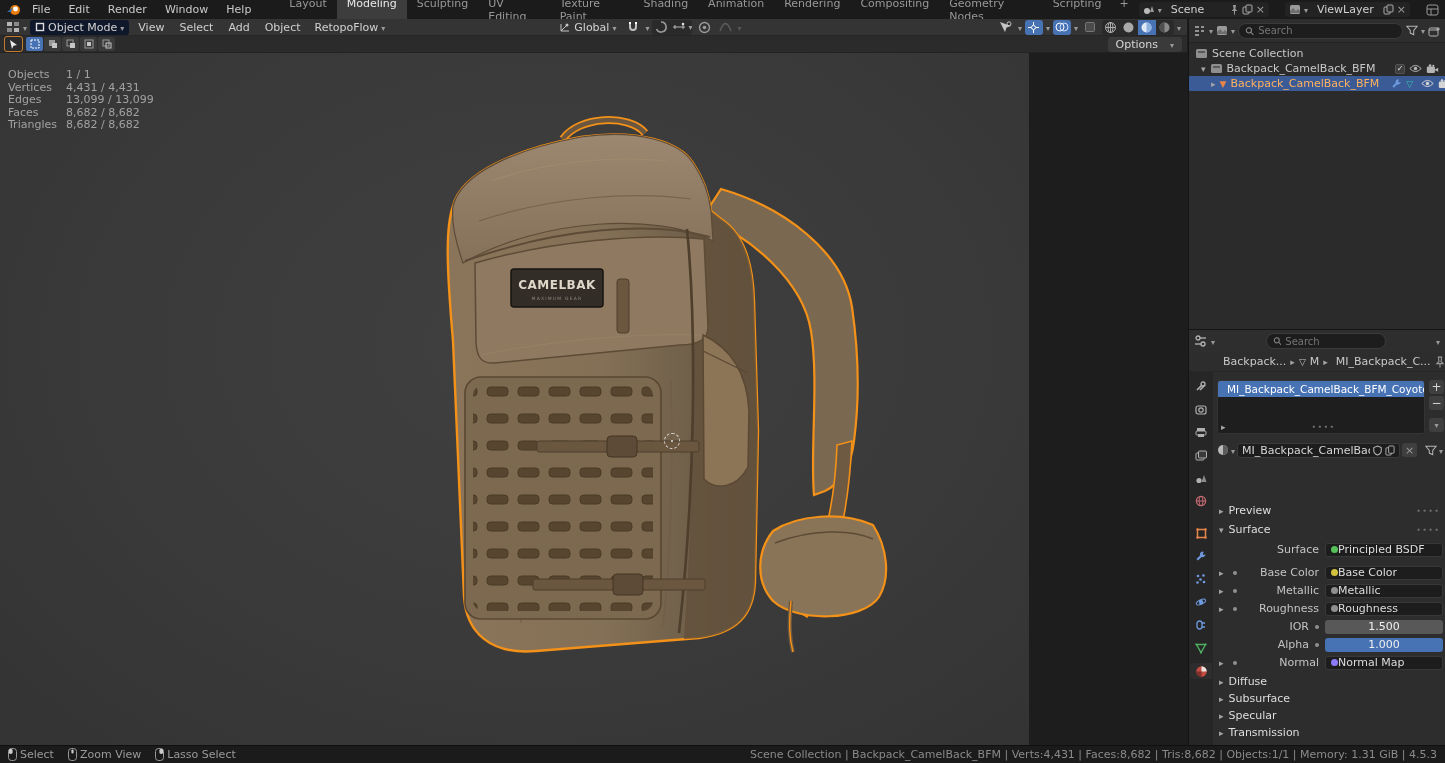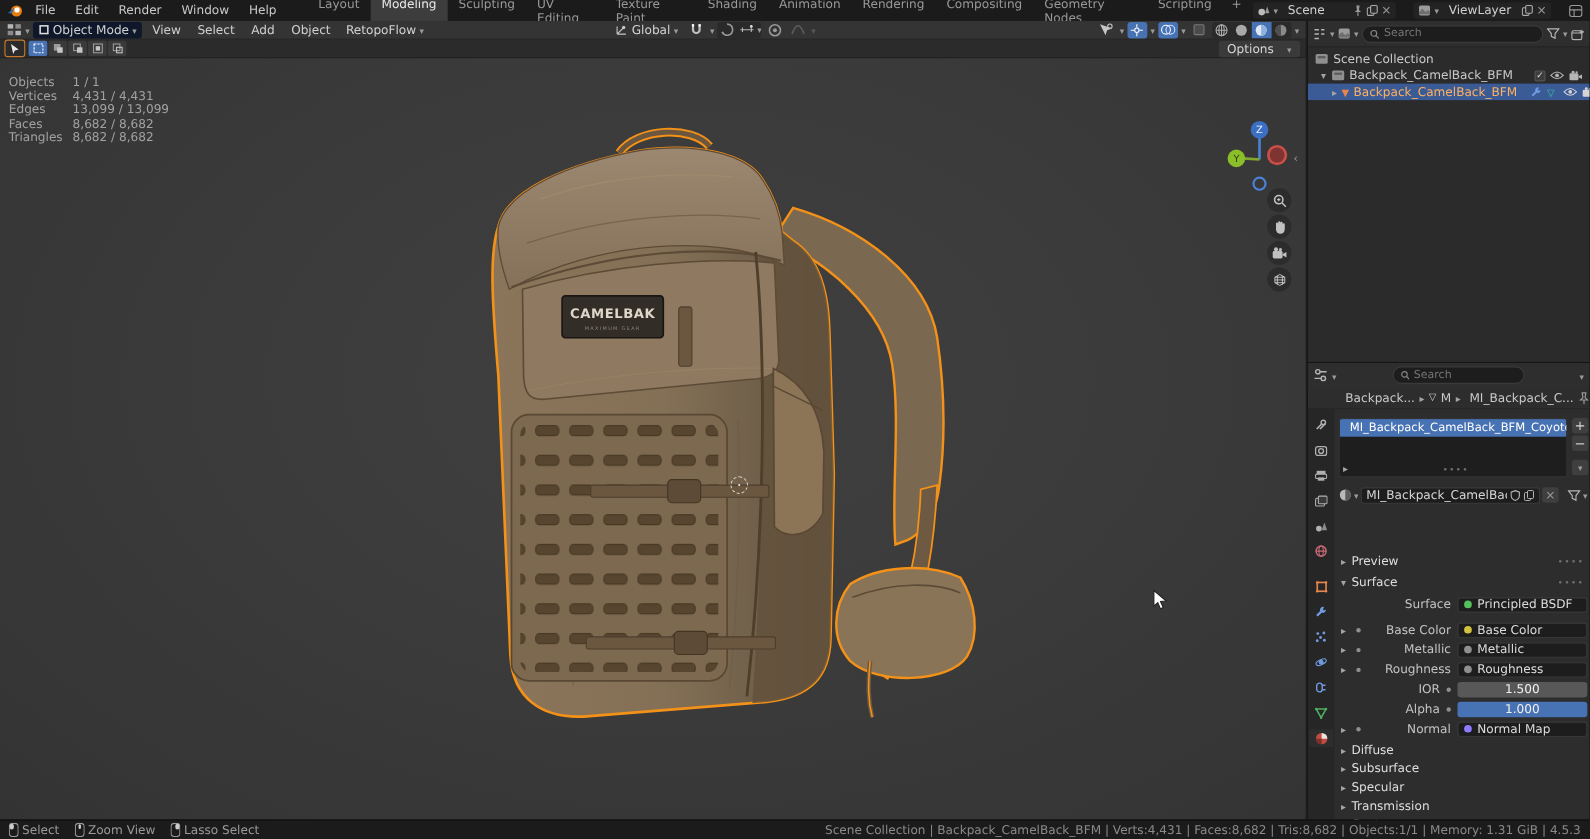--- a/index.html
+++ b/index.html
@@ -35,21 +35,21 @@
   .icon-btn { width:18px; height:15px; display:flex; align-items:center; justify-content:center; border-radius:3px; }
   .icon-btn.blue { background:#4772b3; }
   .seg { display:flex; background:#2a2a2a; border-radius:3px; overflow:hidden; }
   .seg .icon-btn { border-radius:0; }
   #vp-toolstrip { left:0; top:36px; width:1187px; height:17px; background:#2b2b2b; border-bottom:1px solid #222; display:flex; align-items:center; padding:0 5px; gap:4px; }
   .tool-mini { width:17px; height:14px; background:#3a3a3a; display:flex; align-items:center; justify-content:center; border-radius:2px; }
   .tool-mini.blue { background:#4772b3; }
   .tool-mini.cursor { background:#2b2b2b; outline:1px solid #c47b2d; }
   #options-btn { margin-left:auto; display:flex; align-items:center; gap:12px; background:#3a3a3a; border-radius:3px; padding:1px 8px; color:#d6d6d6; }
 
-  #vp-canvas { left:0; top:53px; width:1187px; height:692px; background:radial-gradient(ellipse at 52% 42%, #404040 0%, #3a3a3a 55%, #333 100%); overflow:hidden; }
+  #vp-canvas { left:0; top:53px; width:1029px; height:692px; background:radial-gradient(ellipse at 52% 42%, #404040 0%, #3a3a3a 55%, #333 100%); overflow:hidden; }
 
   
   #stats { left:8px; top:16px; line-height:12.5px; color:#a2a2a2; }
   #stats .srow { display:flex; }
   #stats .sl { width:58px; }
 
   
   #gizmo { left:1112px; top:55px; width:70px; height:70px; }
   .nav-btn { width:22px; height:22px; border-radius:50%; background:rgba(40,40,40,.75); display:flex; align-items:center; justify-content:center; }
   #nav-col { left:1152px; top:118px; display:flex; flex-direction:column; gap:2px; align-items:center; }
@@ -93,21 +93,21 @@
   #mat-row { position:absolute; left:4px; top:70px; width:226px; height:16px; display:flex; align-items:center; gap:2px; }
   #mat-name-field { flex:1; display:flex; align-items:center; gap:3px; background:#1d1d1d; border:1px solid #3a3a3a; border-radius:3px; height:15px; padding:0 4px; color:#d6d6d6; overflow:hidden; white-space:nowrap; }
 
   .panel-hdr { position:absolute; left:0; width:233px; height:16px; display:flex; align-items:center; gap:5px; padding:0 6px; color:#dedede; }
   .panel-hdr .grip { margin-left:auto; }
 
   .prow { position:absolute; left:0; width:233px; height:15px; display:flex; align-items:center; }
   .prow .pexp { position:absolute; left:6px; }
   .prow .pdot { position:absolute; left:20px; width:4px; height:4px; border-radius:50%; background:#8f8f8f; }
   .prow .plabel { position:absolute; left:0; width:106px; text-align:right; color:#c3c3c3; }
-  .prow .pfield { position:absolute; left:112px; width:118px; height:14px; background:#1d1d1d; border:1px solid #383838; border-radius:3px; display:flex; align-items:center; gap:5px; padding:0 5px; color:#dcdcdc; overflow:hidden; white-space:nowrap; }
+  .prow .pfield { position:absolute; left:112px; width:118px; height:14px; background:#1d1d1d; border:1px solid #383838; border-radius:3px; display:flex; align-items:center; padding:0 5px; color:#dcdcdc; overflow:hidden; white-space:nowrap; }
   .prow .slider { position:absolute; left:112px; width:118px; height:14px; border-radius:3px; display:flex; align-items:flex-start; justify-content:center; color:#f0f0f0; }
   .cdot { width:7px; height:7px; border-radius:50%; flex:none; }
 
   
   #statusbar { left:0; top:745px; width:1445px; height:18px; background:#1b1b1b; border-top:1px solid #101010; display:flex; align-items:center; padding:0 8px; gap:14px; color:#9a9a9a; }
   .hint { display:flex; align-items:center; gap:3px; }
   #status-info { margin-left:auto; color:#8a8a8a; }
 
   svg { display:block; }
 </style>

